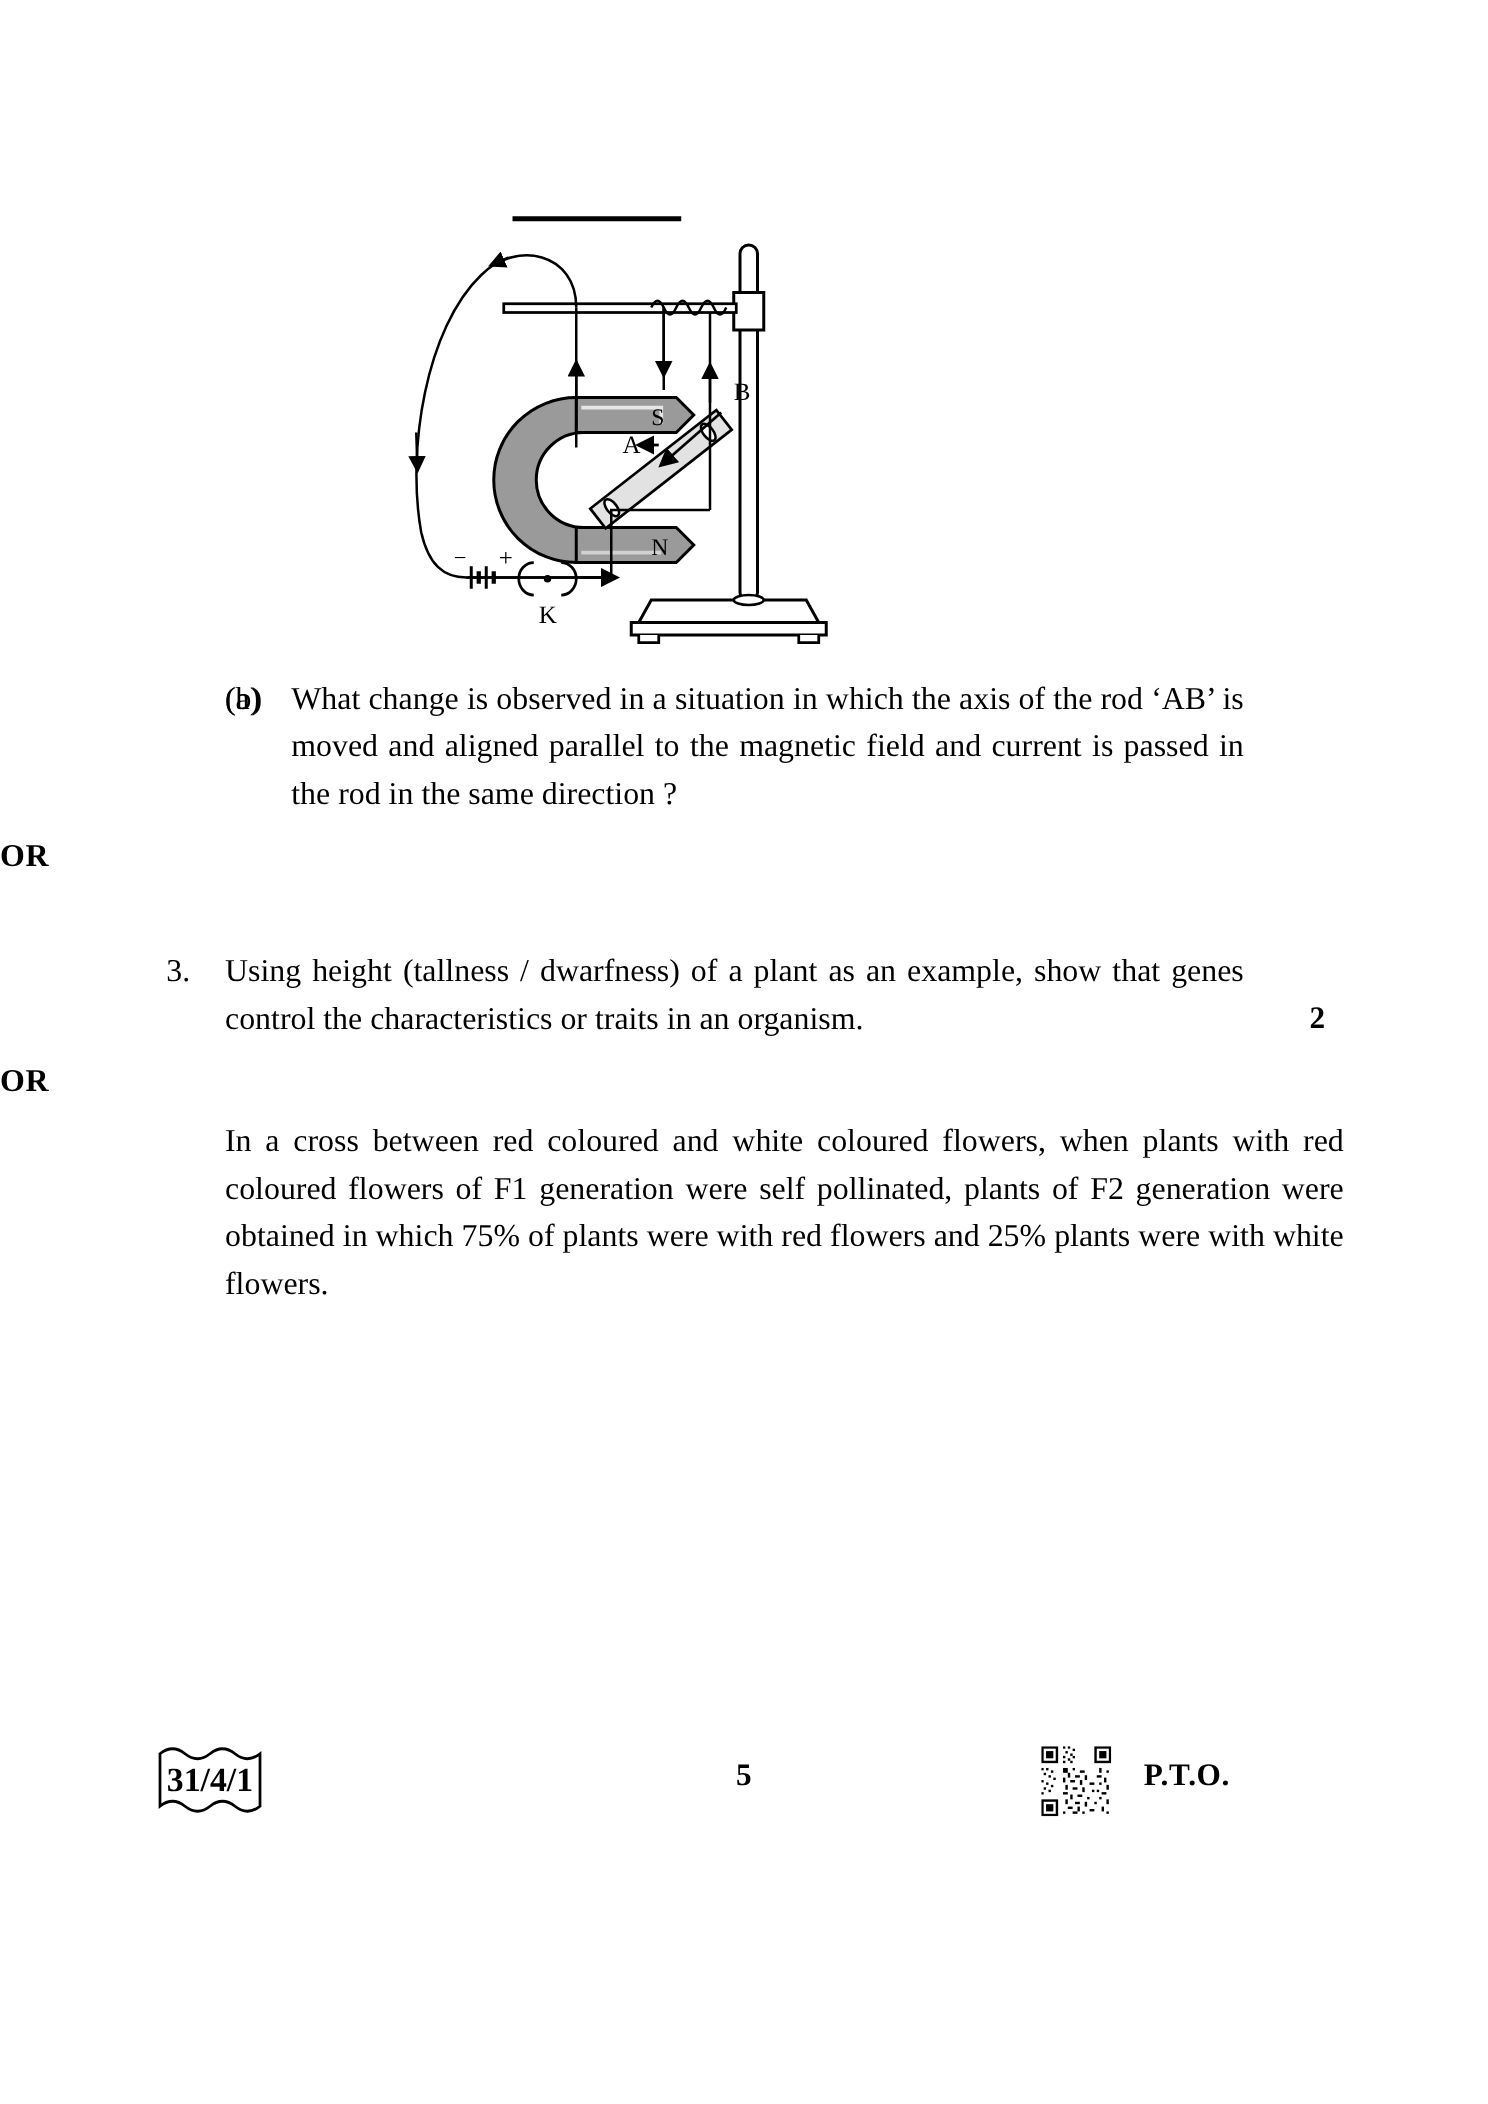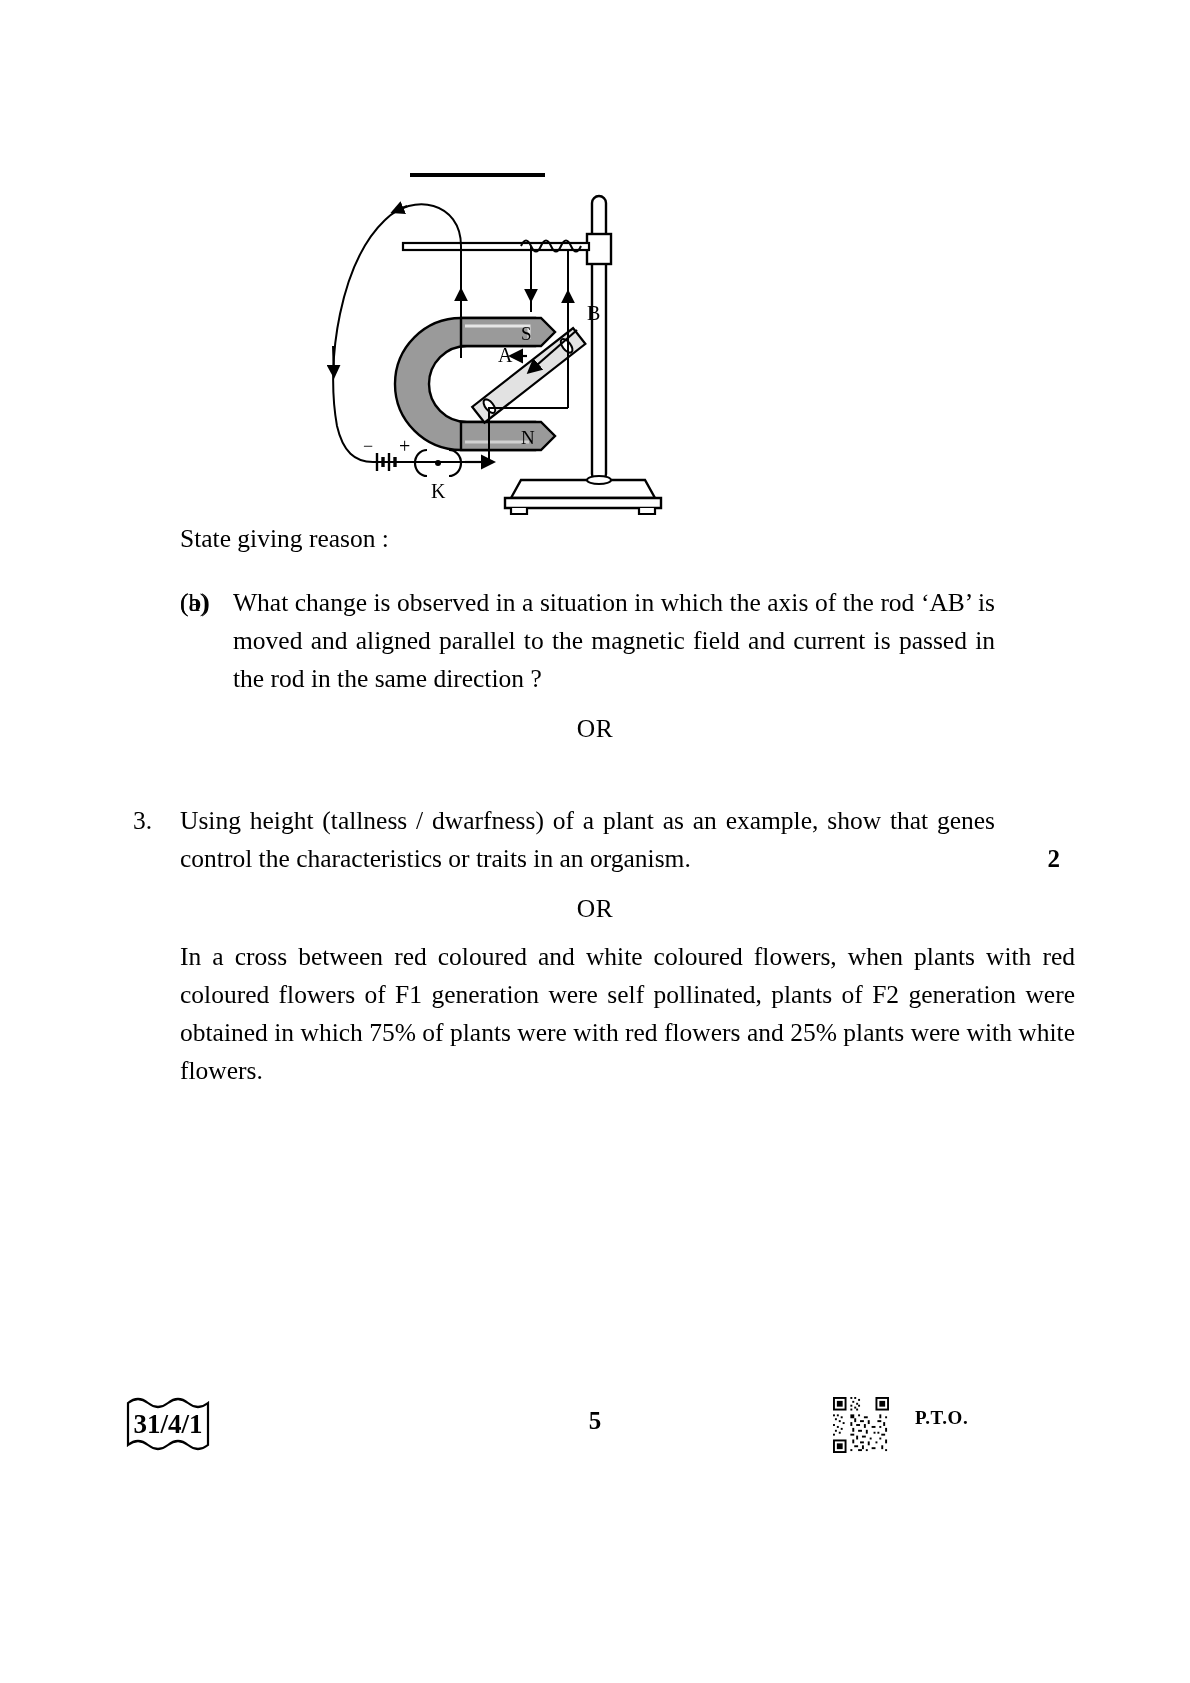--- a/index.html
+++ b/index.html
@@ -86,22 +86,22 @@
     text-align: left;
   }
   .qitem .qmarks {
     position: absolute;
     right: 130px;
     font-weight: bold;
     font-size: 25px;
   }
 
   .or {
-    text-align: center;
-    font-weight: normal;
+    text-align: left;
+    font-weight: bold;
     font-size: 25.5px;
     letter-spacing: 0.5px;
     margin: 16px 0 14px 0;
   }
 
   .plain {
     padding-left: 233px;
     padding-right: 195px;
     margin: 0;
   }
@@ -155,21 +155,21 @@
     position: absolute;
     left: 833px;
     top: 2px;
     width: 56px;
     height: 56px;
   }
   .pto {
     position: absolute;
     left: 915px;
     top: 12px;
-    font-size: 19px;
+    font-size: 25px;
     font-weight: bold;
     letter-spacing: 0.5px;
   }
 
   svg { shape-rendering: geometricPrecision; }
 </style>
 </head>
 <body>
 
 <div class="page">
@@ -271,21 +271,20 @@
         <text x="116" y="348" font-family="'Liberation Serif', serif" font-size="20" fill="#000">K</text>
 
         <line x1="150" y1="312" x2="178" y2="312" stroke="#000" stroke-width="2.2" marker-end="url(#arrHead)"></line>
       </g>
 
     </svg>
   </div>
 
   <div class="body-block">
 
-    <p class="para lead">State giving reason :</p>
 
     <div class="gap-sm"></div>
 
     <div class="para subitem">
       <span class="marker">(a)</span>
     </div>
 
     <div class="para subitem">
       <span class="marker">(b)</span>
       <span>What change is observed in a situation in which the axis of the rod ‘AB’ is moved and aligned parallel to the magnetic field and current is passed in the rod in the same direction ?</span>

